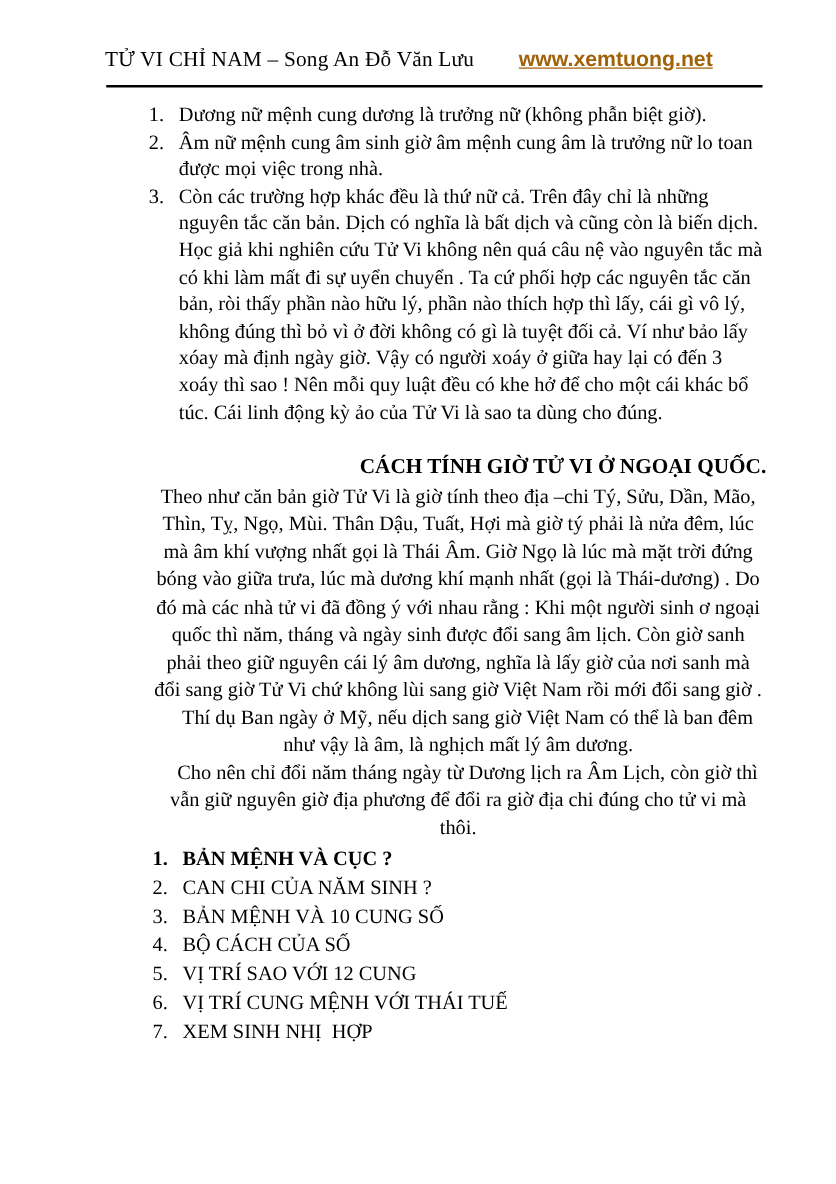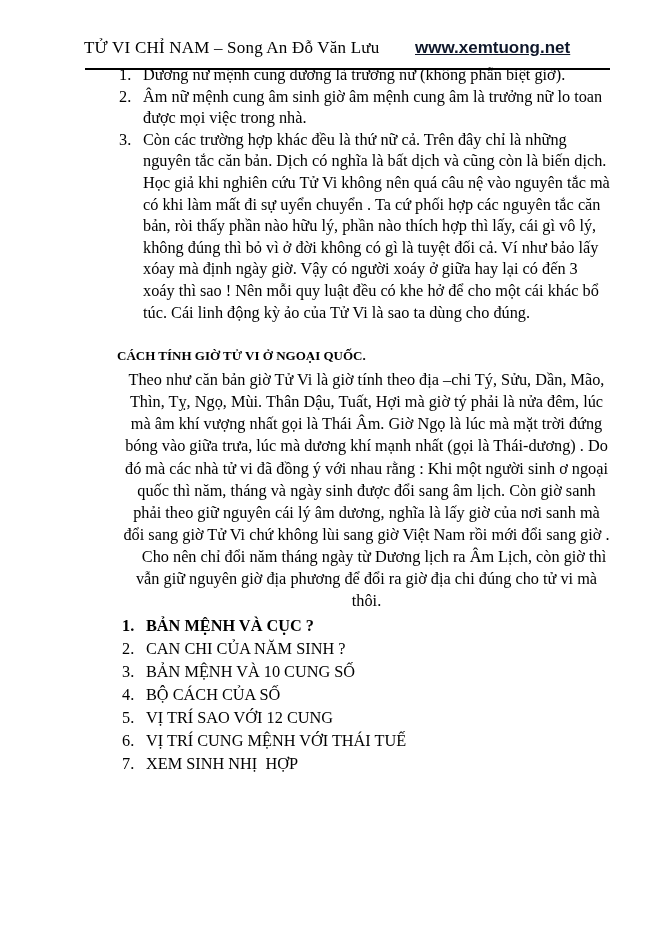--- a/index.html
+++ b/index.html
@@ -38,21 +38,21 @@
     position: absolute;
     left: 85px;
     top: 68px;
     width: 525px;
     height: 0;
     border-top: 2px solid #000000;
   }
   .content {
     position: absolute;
     left: 117px;
-    top: 64px;
+    top: 81px;
     width: 496px;
     font-size: 16.3px;
     line-height: 21.6px;
   }
   ol.numbered {
     margin: 0;
     padding: 0;
     list-style: none;
   }
   ol.numbered li {
@@ -61,23 +61,23 @@
   }
   ol.top-list { counter-reset: tn; }
   ol.top-list li::before {
     counter-increment: tn;
     content: counter(tn) ".";
     position: absolute;
     left: 2px;
   }
   .sec-heading {
     margin: 22px 0 2px 0;
-    text-align: left;
+    text-align: right;
     font-weight: bold;
-    font-size: 13px;
+    font-size: 17px;
     line-height: 22px;
   }
   .sec-heading.tight {
     margin: 2px 0 2px 0;
   }
   .content p {
     margin: 0 0 0 5px;
     width: 489px;
     line-height: 22.1px;
     text-align: center;
@@ -107,36 +107,37 @@
     font-weight: bold;
   }
 </style>
 </head>
 <body>
 
 <div class="page">
 
   <div class="header-title">TỬ VI CHỈ NAM – Song An Đỗ Văn Lưu</div>
 
-  <a class="header-link" href="#" title="www.xemtuong.net" style="color: #0f172a;">www.xemtuong.net</a>
+  <a class="header-link" href="#" title="www.xemtuong.net" style="color: #a16207;">www.xemtuong.net</a>
 
   <div class="header-divider"></div>
 
   <div class="content">
 
     <ol class="numbered top-list">
       <li>Dương nữ mệnh cung dương là trưởng nữ (không phẫn biệt giờ).</li>
       <li>Âm nữ mệnh cung âm sinh giờ âm mệnh cung âm là trưởng nữ lo toan được mọi việc trong nhà.</li>
       <li>Còn các trường hợp khác đều là thứ nữ cả. Trên đây chỉ là những nguyên tắc căn bản. Dịch có nghĩa là bất dịch và cũng còn là biến dịch. Học giả khi nghiên cứu Tử Vi không nên quá câu nệ vào nguyên tắc mà có khi làm mất đi sự uyển chuyển . Ta cứ phối hợp các nguyên tắc căn bản, ròi thấy phần nào hữu lý, phần nào thích hợp thì lấy, cái gì vô lý, không đúng thì bỏ vì ở đời không có gì là tuyệt đối cả. Ví như bảo lấy xóay mà định ngày giờ. Vậy có người xoáy ở giữa hay lại có đến 3 xoáy thì sao ! Nên mỗi quy luật đều có khe hở để cho một cái khác bổ túc. Cái linh động kỳ ảo của Tử Vi là sao ta dùng cho đúng.</li>
     </ol>
 
     <div class="sec-heading">CÁCH TÍNH GIỜ TỬ VI Ở NGOẠI QUỐC.</div>
 
     <p>Theo như căn bản giờ Tử Vi là giờ tính theo địa –chi Tý, Sửu, Dần, Mão, Thìn, Tỵ, Ngọ, Mùi. Thân Dậu, Tuất, Hợi mà giờ tý phải là nửa đêm, lúc mà âm khí vượng nhất gọi là Thái Âm. Giờ Ngọ là lúc mà mặt trời đứng bóng vào giữa trưa, lúc mà dương khí mạnh nhất (gọi là Thái-dương) . Do đó mà các nhà tử vi đã đồng ý với nhau rằng : Khi một người sinh ơ ngoại quốc thì năm, tháng và ngày sinh được đổi sang âm lịch. Còn giờ sanh phải theo giữ nguyên cái lý âm dương, nghĩa là lấy giờ của nơi sanh mà đổi sang giờ Tử Vi chứ không lùi sang giờ Việt Nam rồi mới đổi sang giờ .</p>
 
+    <p class="indent">Thí dụ Ban ngày ở Mỹ, nếu dịch sang giờ Việt Nam có thể là ban đêm như vậy là âm, là nghịch mất lý âm dương.</p>
 
     <p class="indent">Cho nên chỉ đổi năm tháng ngày từ Dương lịch ra Âm Lịch, còn giờ thì vẫn giữ nguyên giờ địa phương để đổi ra giờ địa chi đúng cho tử vi mà thôi.</p>
 
 
 
     <ol class="numbered bottom-list">
       <li class="bold">BẢN MỆNH VÀ CỤC ?</li>
       <li>CAN CHI CỦA NĂM SINH ?</li>
       <li>BẢN MỆNH VÀ 10 CUNG SỐ</li>
       <li>BỘ CÁCH CỦA SỐ</li>

